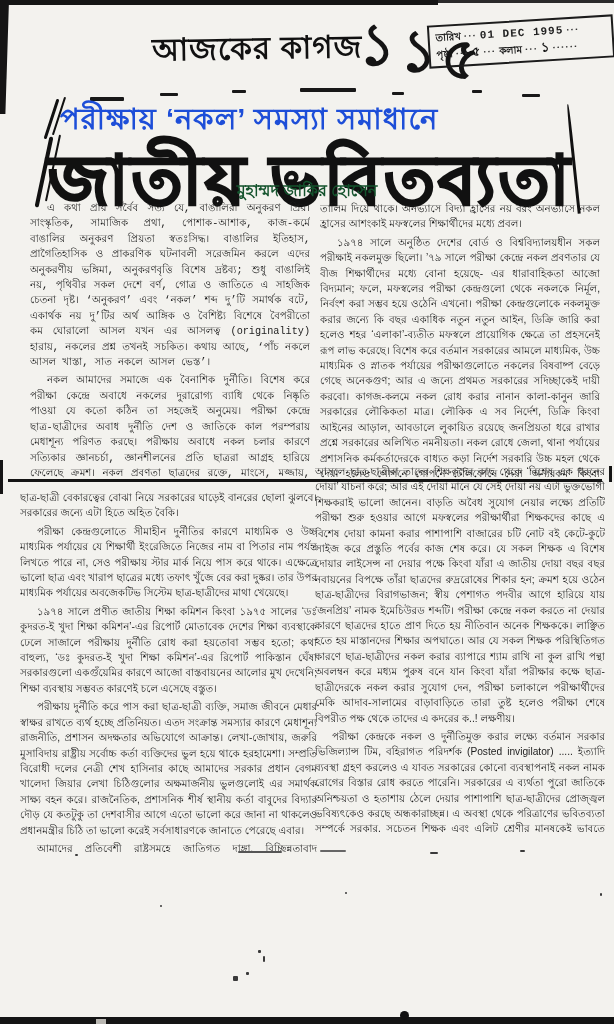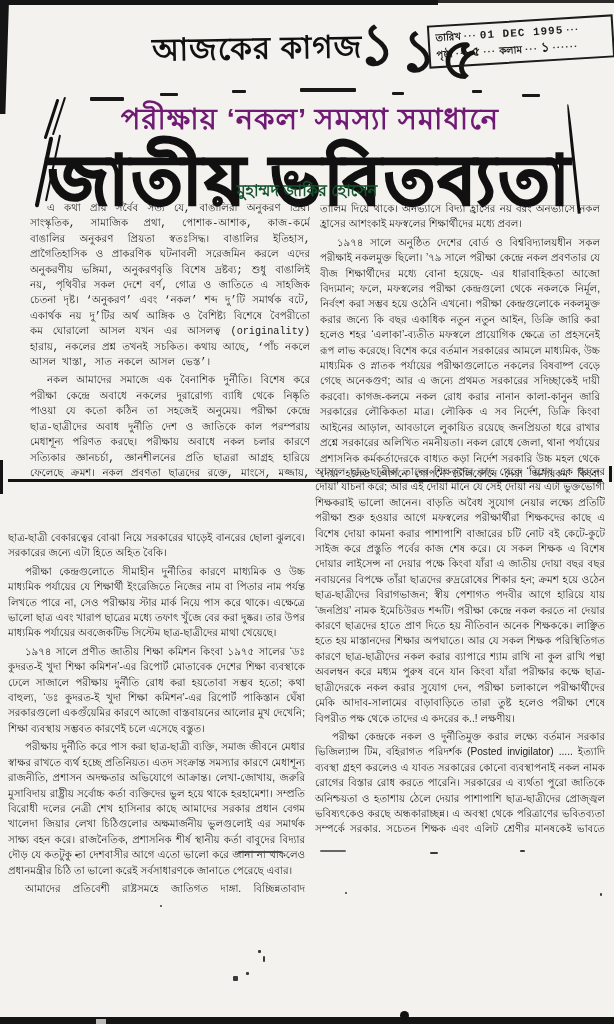--- a/index.html
+++ b/index.html
@@ -22,36 +22,36 @@
   .hand-number{position:absolute;left:358px;top:8px;font-size:58px;font-weight:bold;color:#141414;transform:rotate(9deg);letter-spacing:4px;}
 
   
   .stamp{position:absolute;left:428px;top:20px;width:170px;border:2px solid #1c1c1c;padding:3px 6px 4px 6px;transform:rotate(-3.5deg);background:transparent;font-size:10px;font-weight:bold;color:#161616;line-height:15px;white-space:nowrap;}
   .stamp .row{display:flex;align-items:baseline;gap:3px;}
   .stamp .stamped{font-family:"Liberation Mono",monospace;font-size:11px;letter-spacing:1px;color:#222;}
   .stamp .hand{font-size:13px;}
   .dots{letter-spacing:1px;color:#333;}
 
   
-  .kicker{position:absolute;left:60px;top:96px;width:500px;text-align:center;font-size:29px;font-weight:bold;color:#701a75;letter-spacing:1px;white-space:nowrap;}
+  .kicker{position:absolute;left:60px;top:96px;width:500px;text-align:left;font-size:29px;font-weight:bold;color:#1d4ed8;letter-spacing:1px;white-space:nowrap;}
   .title{position:absolute;left:48px;top:128px;width:524px;text-align:center;font-size:68px;font-weight:bold;color:#131313;letter-spacing:3px;white-space:nowrap;}
   @supports (-webkit-text-stroke: 2px #111){
     .title{color:#f3f2ee;-webkit-text-stroke:2.4px #111;}
   }
   .byline{position:absolute;left:0;top:178px;width:614px;text-align:center;font-size:16px;font-weight:bold;color:#14532d;}
   .slash{position:absolute;background:#111;border-radius:2px;}
 
   
   .col{position:absolute;font-size:10.2px;line-height:15.4px;text-align:justify;overflow:hidden;color:#1d1d1d;}
   .col p{margin:0 0 3px 0;text-indent:17px;}
   .col p.noindent{text-indent:0;}
   .col-tl{left:30px;top:201px;width:280px;height:277px;font-family:Liberation Mono, monospace;}
   .col-tr{left:320px;top:201px;width:280px;height:277px;}
   .divider{position:absolute;left:8px;top:479px;width:594px;height:3px;background:#141414;}
-  .col-bl{left:8px;top:490px;width:297px;height:362px;margin-top:40px;}
+  .col-bl{left:20px;top:490px;width:297px;height:362px;}
   .col-br{left:315px;top:464px;width:290px;height:368px;}
 </style>
 </head>
 <body>
 
 <div class="page">
 
   <div class="edge left-strip"></div>
   <div class="edge top-band-a"></div>
   <div class="edge top-band-b"></div>

